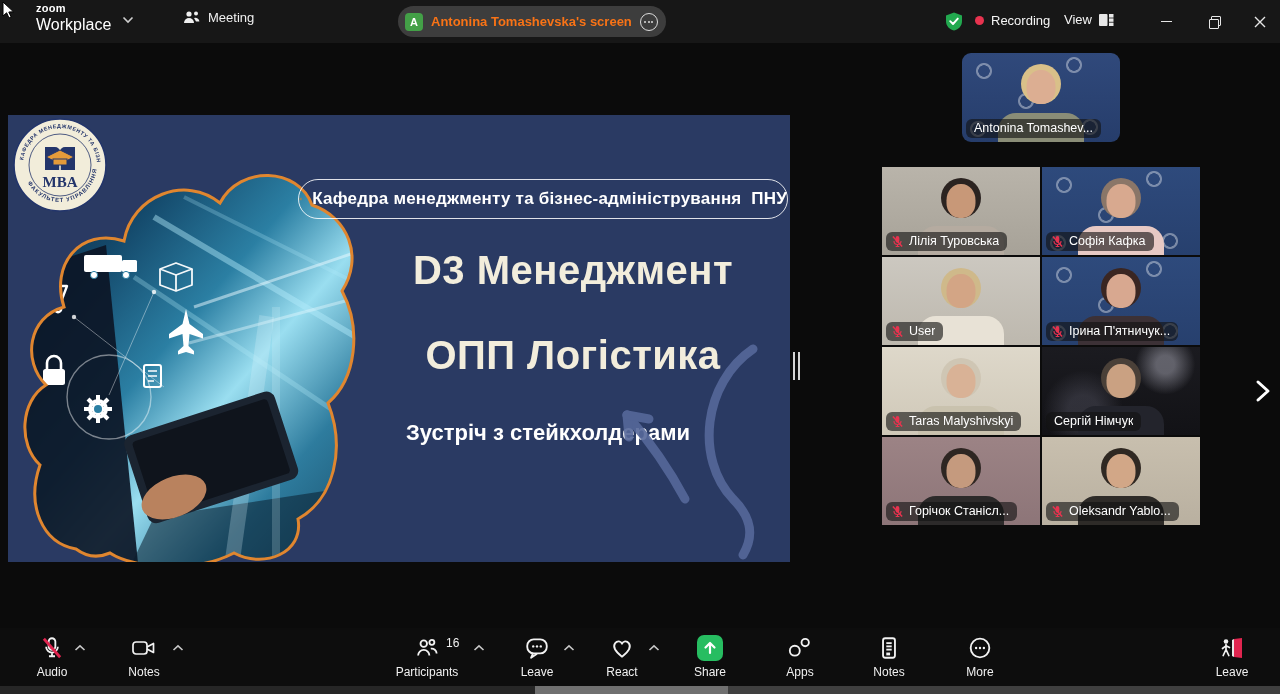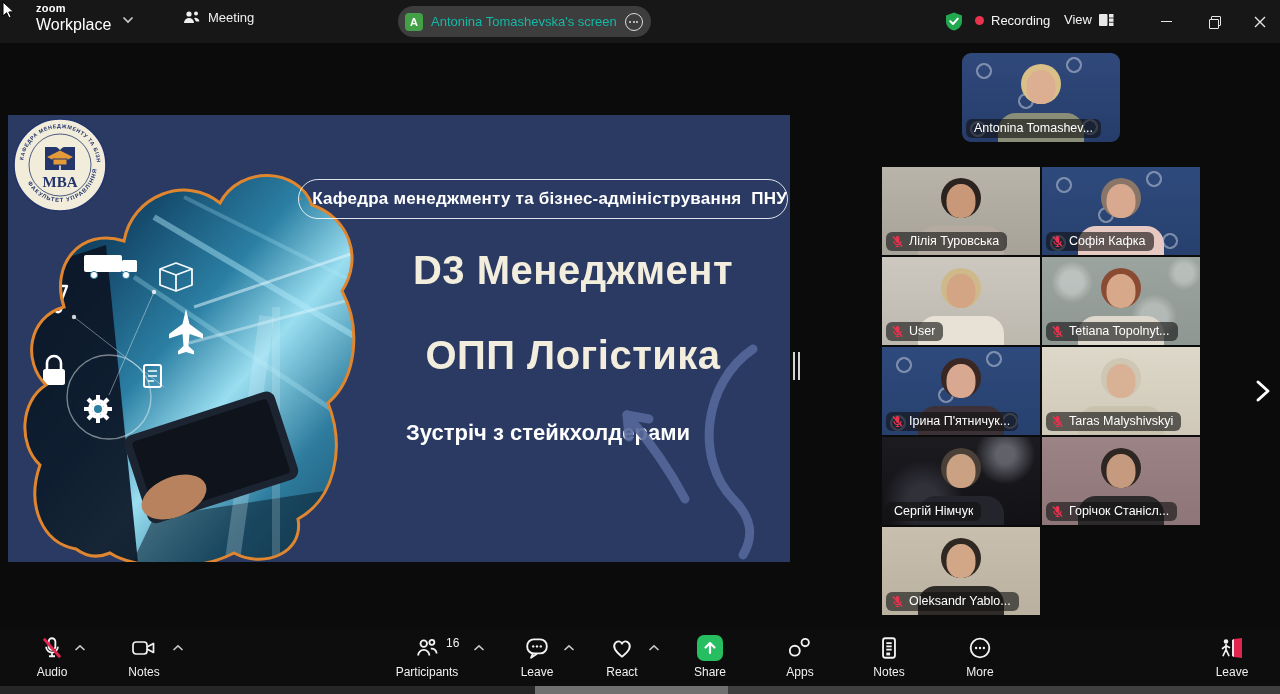--- a/index.html
+++ b/index.html
@@ -11,21 +11,21 @@
   
   .titlebar { position:absolute; left:0; top:0; width:1280px; height:43px; background:#171717; }
   .cursor { position:absolute; left:1px; top:1px; z-index:50; }
   .logo-block { position:absolute; left:36px; top:3px; line-height:1; }
   .logo-zoom { font-size:11px; font-weight:bold; color:#fff; letter-spacing:.3px; }
   .logo-workplace { font-size:16px; color:#fff; margin-top:3px; font-weight:500; }
   .chev-down { position:absolute; left:122px; top:16px; }
   .meeting-tab { position:absolute; left:183px; top:10px; display:flex; align-items:center; gap:8px; font-size:13px; color:#efefef; }
   .share-tab { position:absolute; left:398px; top:6px; height:31px; padding:0 8px 0 7px; background:#3d3d3d; border-radius:16px; display:flex; align-items:center; gap:8px; }
   .share-tab .avatar { width:18px; height:18px; border-radius:4px; background:#43a047; color:#fff; font-size:11px; font-weight:bold; display:flex; align-items:center; justify-content:center; }
-  .share-tab .tab-label { font-size:13px; color:#14b8a6; white-space:nowrap; }
+  .share-tab .tab-label { font-size:13px; color:#f97316; white-space:nowrap;font-weight:bold; }
   .share-tab .dots-circle { width:18px; height:18px; border:1.2px solid #dcdcdc; border-radius:50%; display:flex; align-items:center; justify-content:center; gap:1.5px; }
   .share-tab .dots-circle i { width:2px; height:2px; background:#dcdcdc; border-radius:50%; display:block; }
   .shield { position:absolute; left:945px; top:12px; }
   .recording { position:absolute; left:975px; top:13px; display:flex; align-items:center; gap:7px; font-size:13px; color:#f5f5f5; }
   .rec-dot { width:9px; height:9px; border-radius:50%; background:#e8334f; }
   .view-btn { position:absolute; left:1064px; top:12px; display:flex; align-items:flex-end; gap:7px; font-size:13px; color:#f5f5f5; }
   .win-btn { position:absolute; top:0; width:44px; height:43px; display:flex; align-items:center; justify-content:center; }
   .win-min { left:1144px; } .win-restore { left:1192px; } .win-close { left:1238px; }
   .min-line { width:11px; height:1.4px; background:#e6e6e6; }
   .restore-ico { position:relative; width:11px; height:11px; }
@@ -326,36 +326,20 @@
       </div>
       <div class="name-label">
         <svg class="mic-ico" width="13" height="13" viewBox="0 0 14 14">
           <path d="M7,1.2 a2,2 0 0 1 2,2 v3 a2,2 0 0 1 -4,0 v-3 a2,2 0 0 1 2,-2 Z" fill="#e8334f"></path>
           <path d="M3.2,6.4 a3.8,3.8 0 0 0 7.6,0 M7,10.2 V12.4 M5,12.4 h4" fill="none" stroke="#e8334f" stroke-width="1.2"></path>
           <line x1="2" y1="1.5" x2="12" y2="12.5" stroke="#e8334f" stroke-width="1.6"></line>
         </svg>
         <span class="pname">User</span>
       </div>
     </div>
-      <div class="tile" style="background: linear-gradient(rgb(155, 164, 159), rgb(142, 151, 146));">
-      <div class="tile-pat pat-damask"></div>
-      <div class="person">
-        <div class="hair" style="background: rgb(138, 75, 50);"></div>
-          <div class="head" style="background: rgb(216, 168, 138);"></div>
-          <div class="torso" style="background: rgb(222, 216, 204);"></div>
-      </div>
-      <div class="name-label">
-        <svg class="mic-ico" width="13" height="13" viewBox="0 0 14 14">
-          <path d="M7,1.2 a2,2 0 0 1 2,2 v3 a2,2 0 0 1 -4,0 v-3 a2,2 0 0 1 2,-2 Z" fill="#e8334f"></path>
-          <path d="M3.2,6.4 a3.8,3.8 0 0 0 7.6,0 M7,10.2 V12.4 M5,12.4 h4" fill="none" stroke="#e8334f" stroke-width="1.2"></path>
-          <line x1="2" y1="1.5" x2="12" y2="12.5" stroke="#e8334f" stroke-width="1.6"></line>
-        </svg>
-        <span class="pname">Tetiana Topolnyt...</span>
-      </div>
-    </div>
       <div class="tile" style="background: linear-gradient(rgb(46, 74, 124), rgb(39, 64, 110));">
       <div class="tile-pat pat-emblems"></div>
       <div class="person">
         <div class="hair" style="background: rgb(58, 38, 34);"></div>
           <div class="head" style="background: rgb(216, 168, 144);"></div>
           <div class="torso" style="background: rgb(60, 49, 54);"></div>
       </div>
       <div class="name-label">
         <svg class="mic-ico" width="13" height="13" viewBox="0 0 14 14">
           <path d="M7,1.2 a2,2 0 0 1 2,2 v3 a2,2 0 0 1 -4,0 v-3 a2,2 0 0 1 2,-2 Z" fill="#e8334f"></path>

